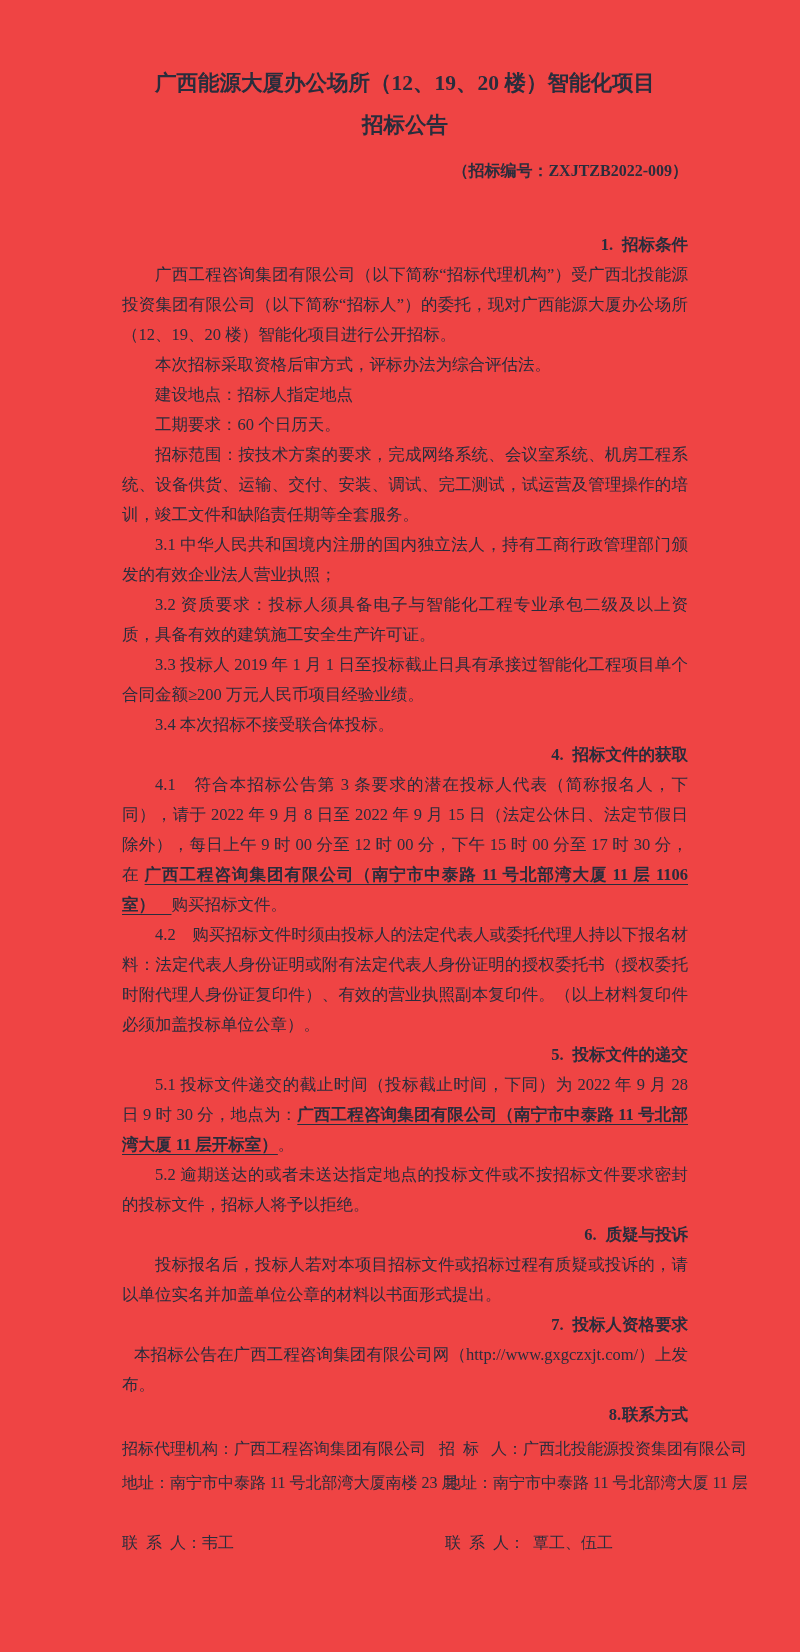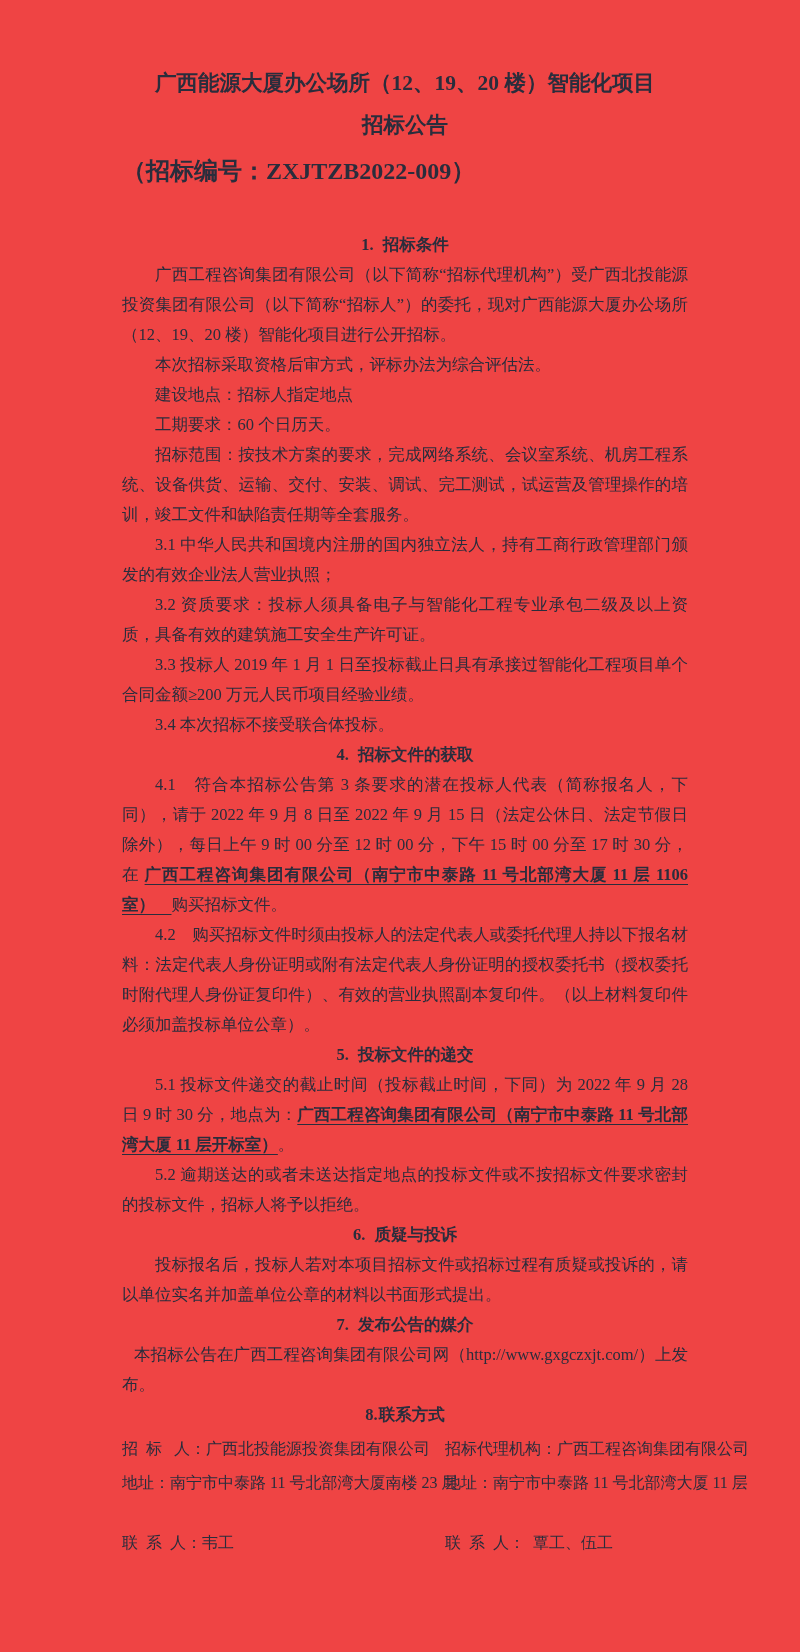--- a/index.html
+++ b/index.html
@@ -14,25 +14,25 @@
     font-size:16.5px;
     line-height:30px;
     overflow:hidden;
   }
   .main { width:566px; }
   .doc-title {
     font-size:21.5px; font-weight:bold; line-height:42px;
     text-align:center; white-space:nowrap;
   }
   .doc-subtitle {
-    margin-top:10px; font-size:24px; font-weight:bold;
-    line-height:30px; text-align:left; white-space:nowrap;
+    margin-top:10px; font-size:16px; font-weight:bold;
+    line-height:30px; text-align:right; white-space:nowrap;
   }
   .body-start { margin-top:44px; }
-  .h { font-weight:bold; text-align:center; }
+  .h { font-weight:bold; text-align:right; }
   .h .num { margin-right:9px; }
   .h .num-tight { margin-right:1px; }
   .h-indent { padding-left:33px; }
   p.para { margin:0; text-align:justify; text-indent:33px; }
   p.para-small-indent { margin:0; text-align:justify; text-indent:12px; }
   .bu { font-weight:bold; text-decoration:underline; text-underline-offset:4px; }
   .contact { width:640px; font-size:16px; }
   .contact-row { display:flex; margin-top:4px; }
   .ccell { white-space:nowrap; }
   .ccell-left { width:323px; flex:0 0 323px; }
@@ -75,33 +75,33 @@
     </div>
     <p class="para"><span>5.1 投标文件递交的截止时间（投标截止时间，下同）为 2022 年 9 月 28 日 9 时 30 分，地点为：</span><span class="bu">广西工程咨询集团有限公司（南宁市中泰路 11 号北部湾大厦 11 层开标室）</span><span>。</span></p>
     <p class="para">5.2 逾期送达的或者未送达指定地点的投标文件或不按招标文件要求密封的投标文件，招标人将予以拒绝。</p>
 
     <div class="h">
       <span class="num">6.</span><span>质疑与投诉</span>
     </div>
     <p class="para">投标报名后，投标人若对本项目招标文件或招标过程有质疑或投诉的，请以单位实名并加盖单位公章的材料以书面形式提出。</p>
 
     <div class="h">
-      <span class="num">7.</span><span>发布公告的媒介</span>
+      <span class="num">7.</span><span>投标人资格要求</span>
     </div>
     <p class="para-small-indent">本招标公告在广西工程咨询集团有限公司网（http://www.gxgczxjt.com/）上发布。</p>
 
     <div class="h">
       <span class="num-tight">8.</span><span>联系方式</span>
     </div>
   </div>
 
   <div class="contact">
     <div class="contact-row">
+      <div class="ccell ccell-right">招标代理机构：广西工程咨询集团有限公司</div>
       <div class="ccell ccell-left">招 标  人：广西北投能源投资集团有限公司</div>
-      <div class="ccell ccell-right">招标代理机构：广西工程咨询集团有限公司</div>
     </div>
     <div class="contact-row">
       <div class="ccell ccell-left">地址：南宁市中泰路 11 号北部湾大厦南楼 23 层</div>
       <div class="ccell ccell-right">地址：南宁市中泰路 11 号北部湾大厦 11 层</div>
     </div>
     <div class="spacer"></div>
     <div class="contact-row">
       <div class="ccell ccell-left">联 系 人：韦工</div>
       <div class="ccell ccell-right">联 系 人： 覃工、伍工</div>
     </div>

